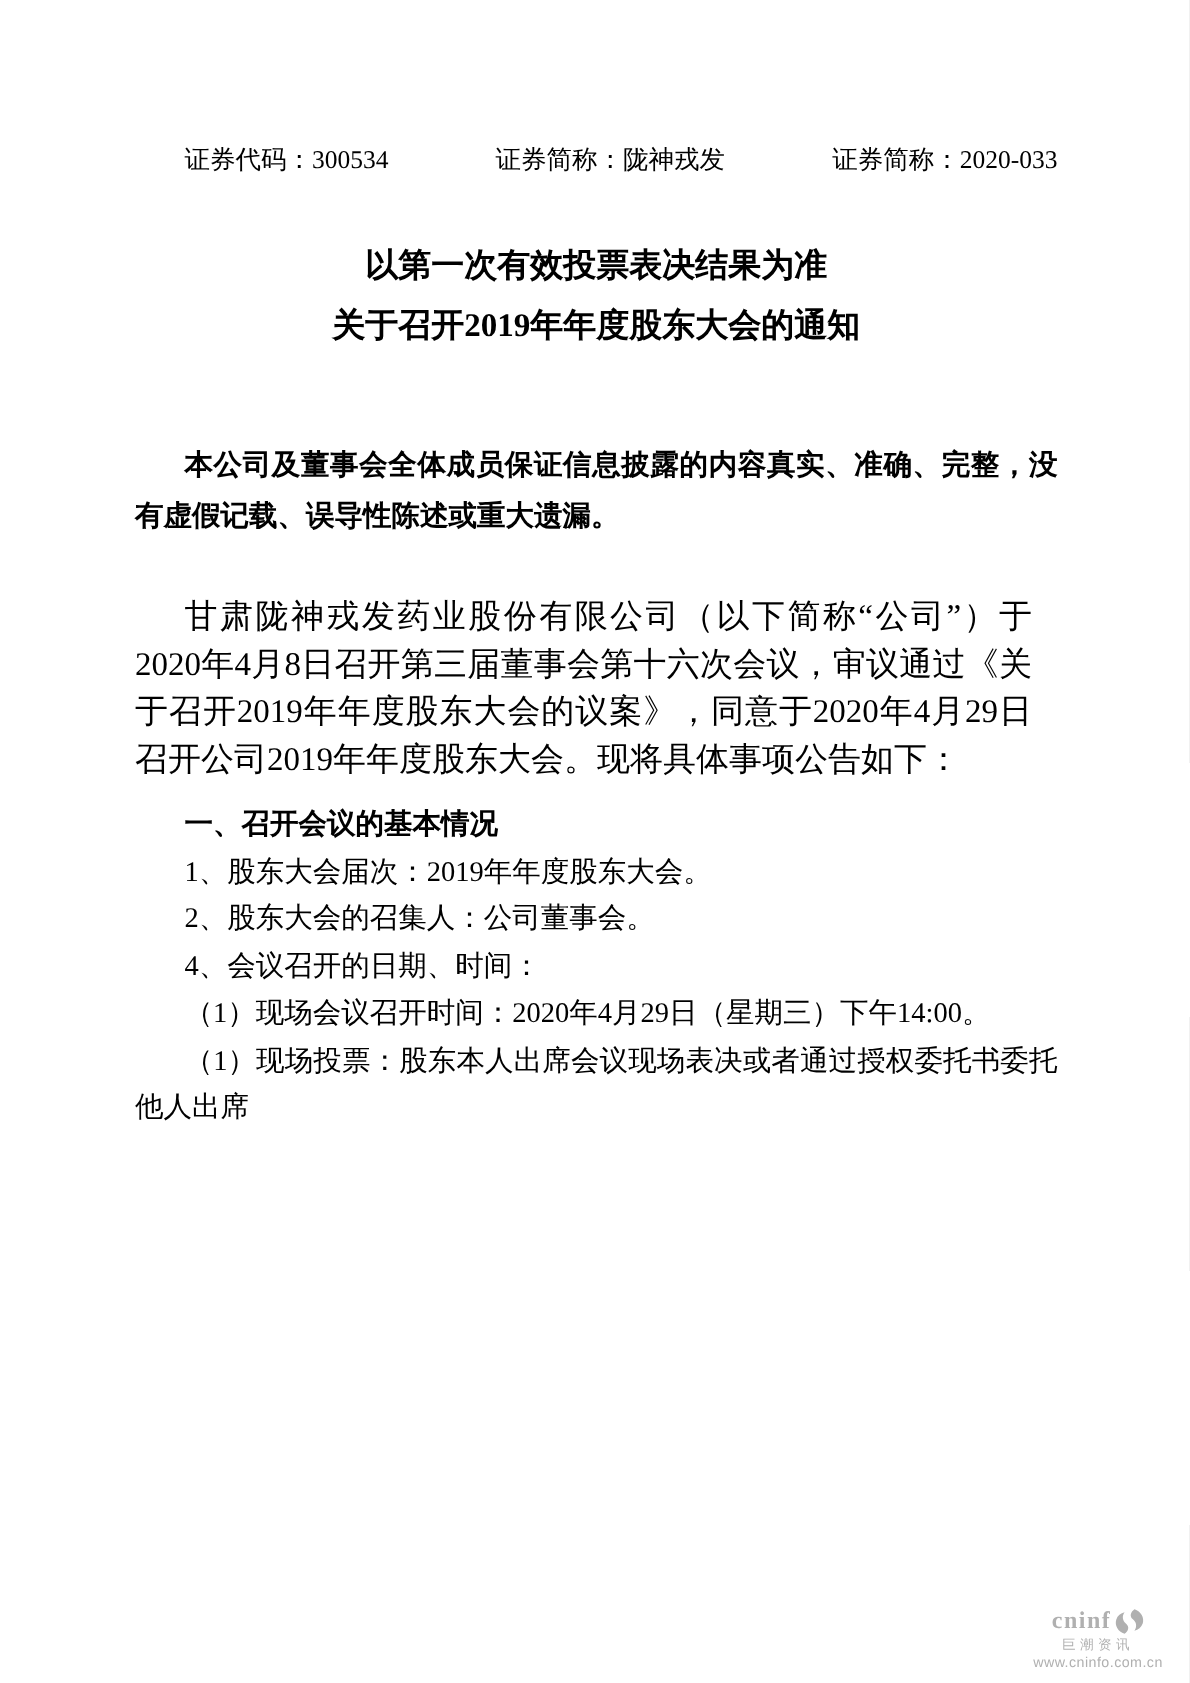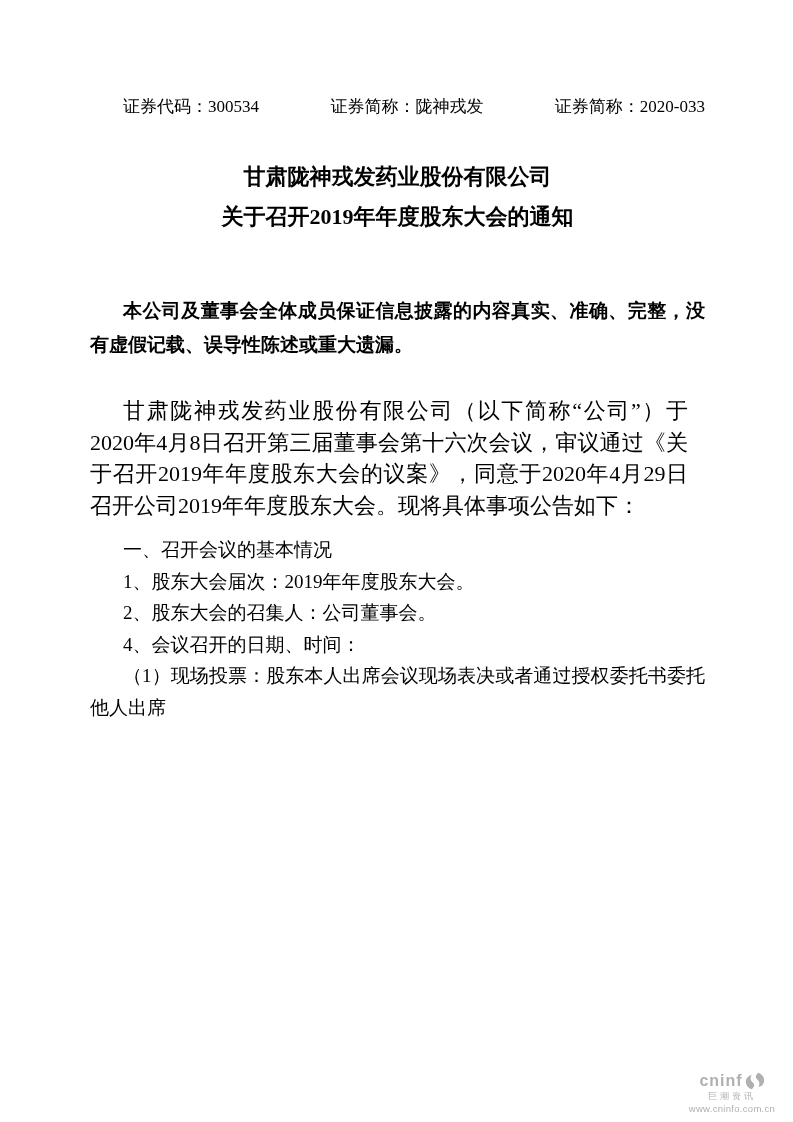--- a/index.html
+++ b/index.html
@@ -52,21 +52,21 @@
   .intro {
     margin: 33px 17px 0 0;
     font-size: 22px;
     line-height: 31.5px;
     text-indent: 33px;
     text-align: justify;
   }
   .section-heading {
     margin: 13px 0 0 0;
     font-size: 19px;
-    font-weight: normal;
+    font-weight: bold;
     line-height: 31.5px;
     text-indent: 33px;
   }
   .para {
     margin: 0;
     font-size: 19px;
     line-height: 31.5px;
     text-indent: 33px;
     text-align: justify;
   }
@@ -78,20 +78,21 @@
     text-align: center;
     color: #b0b0b0;
     font-family: "Liberation Sans", sans-serif;
     line-height: 1.1;
   }
   .watermark .brand-row {
     display: flex;
     align-items: center;
     justify-content: center;
     gap: 2px;
+    font-family: Liberation Serif, serif;
   }
   .watermark .brand {
     font-size: 16px;
     font-weight: bold;
     letter-spacing: 1px;
   }
   .watermark .swirl { width: 20px; height: 20px; }
   .watermark .site-name {
     font-size: 9px;
     letter-spacing: 3px;
@@ -108,32 +109,33 @@
 
 <div class="page">
   <div class="content">
 
     <div class="doc-header">
       <span><span>证券代码：</span><span>300534</span></span>
       <span><span>证券简称：</span><span>陇神戎发</span></span>
       <span><span>证券简称：</span><span>2020-033</span></span>
     </div>
 
-    <h1 class="title-company">甘肃陇神戎发药业股份有限公司</h1>
+    <h1 class="title-company">以第一次有效投票表决结果为准</h1>
     <h1 class="title-subject">关于召开2019年年度股东大会的通知</h1>
 
     <p class="disclaimer">本公司及董事会全体成员保证信息披露的内容真实、准确、完整，没有虚假记载、误导性陈述或重大遗漏。</p>
 
     <p class="intro">甘肃陇神戎发药业股份有限公司（以下简称“公司”）于2020年4月8日召开第三届董事会第十六次会议，审议通过《关于召开2019年年度股东大会的议案》，同意于2020年4月29日召开公司2019年年度股东大会。现将具体事项公告如下：</p>
 
     <h2 class="section-heading">一、召开会议的基本情况</h2>
 
     <p class="para">1、股东大会届次：2019年年度股东大会。</p>
     <p class="para">2、股东大会的召集人：公司董事会。</p>
     <p class="para">4、会议召开的日期、时间：</p>
+    <p class="para">（1）现场会议召开时间：2020年4月29日（星期三）下午14:00。</p>
     <p class="para">（1）现场投票：股东本人出席会议现场表决或者通过授权委托书委托他人出席</p>
 
   </div>
 
   <div class="watermark">
     <div class="brand-row">
       <span class="brand">cninf</span>
       <svg class="swirl" viewBox="0 0 20 20" xmlns="http://www.w3.org/2000/svg">
         <g fill="#b0b0b0" transform="rotate(18 10 10)">
           <path d="M10.6 1.2c4.6 0 8.2 3.3 8.2 7.4 0 2.7-1.5 4.9-3.8 6.2 1-3-.4-5.8-3.3-6.9C8.8 6.8 8.7 3.8 10.6 1.2z"></path>

